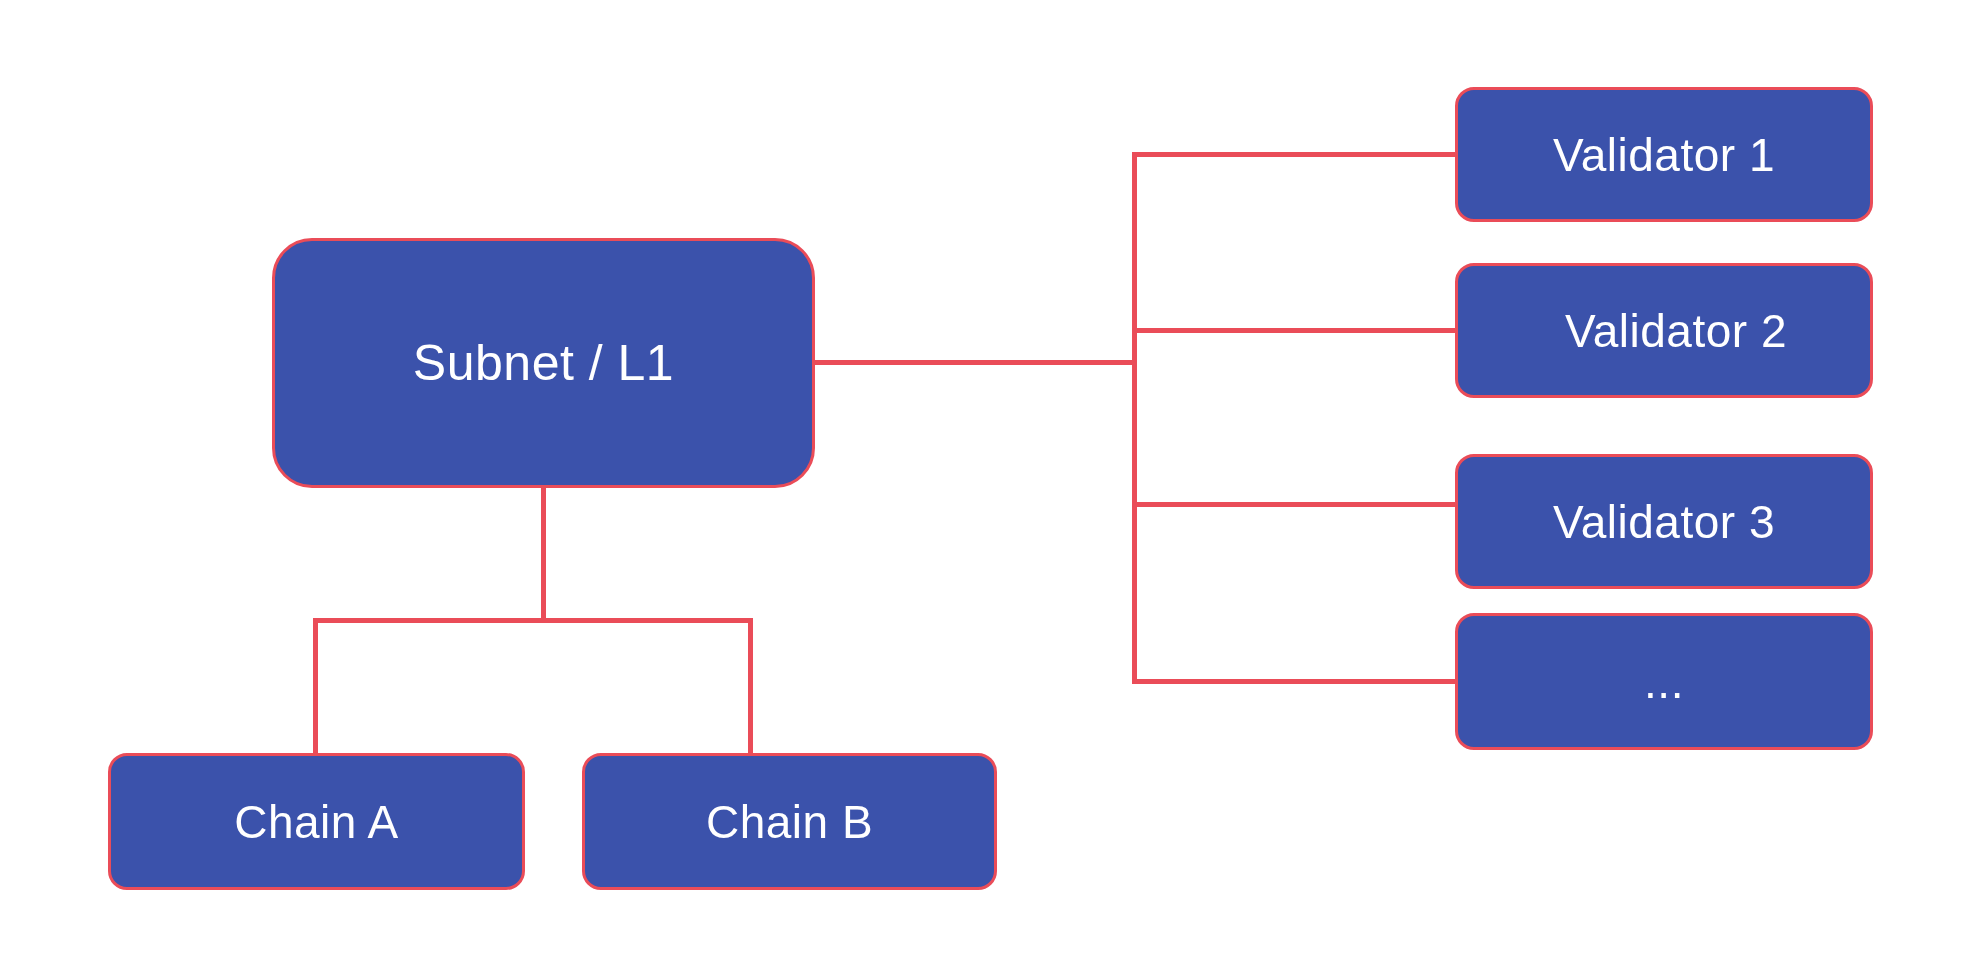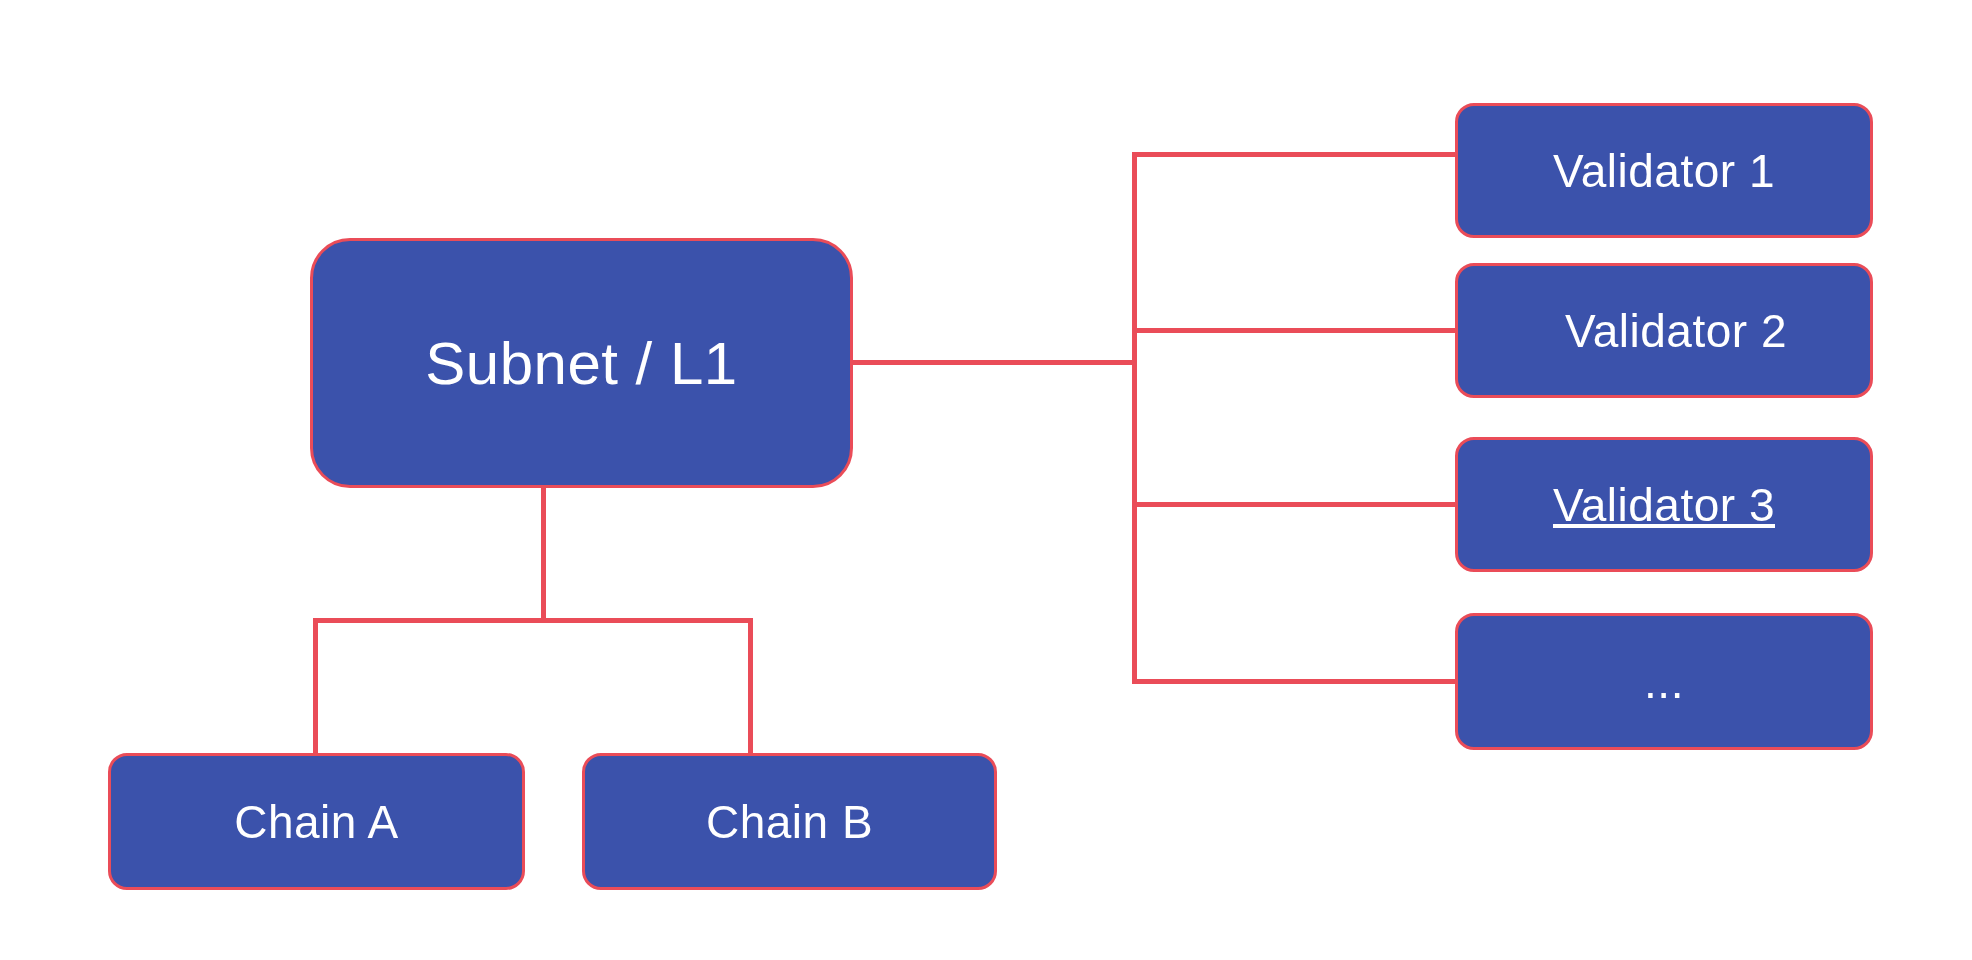--- a/index.html
+++ b/index.html
@@ -24,32 +24,31 @@
     display: flex;
     align-items: center;
     justify-content: center;
     text-align: center;
     letter-spacing: 0.5px;
     z-index: 2;
   }
   .node-root {
     left: 272px; top: 238px; width: 543px; height: 250px;
     border-radius: 40px;
-    font-size: 60px;
-    margin-left: 38px;
+    font-size: 50px;
   }
   .node-sm {
     border-radius: 19px;
     font-size: 46px;
   }
   .node-chain-a { left: 108px; top: 753px; width: 417px; height: 137px; }
   .node-chain-b { left: 582px; top: 753px; width: 415px; height: 137px; }
-  .node-v1 { left: 1455px; top: 87px;  width: 418px; height: 135px; margin-top: 16px; }
+  .node-v1 { left: 1455px; top: 87px;  width: 418px; height: 135px; }
   .node-v2 { left: 1455px; top: 263px; width: 418px; height: 135px; padding-left: 24px; }
-  .node-v3 { left: 1455px; top: 437px; width: 418px; height: 135px; text-decoration: underline; }
+  .node-v3 { left: 1455px; top: 454px; width: 418px; height: 135px; }
   .node-vm { left: 1455px; top: 613px; width: 418px; height: 137px; }
   .connector {
     position: absolute;
     background: var(--line, #EA4C58);
     z-index: 1;
   }
   .c-main-h      { left: 815px;  top: 360px; width: 322px; height: 5px; }
   .c-spine       { left: 1132px; top: 152px; width: 5px;   height: 532px; }
   .c-branch-1    { left: 1132px; top: 152px; width: 323px; height: 5px; }
   .c-branch-2    { left: 1132px; top: 328px; width: 323px; height: 5px; }

